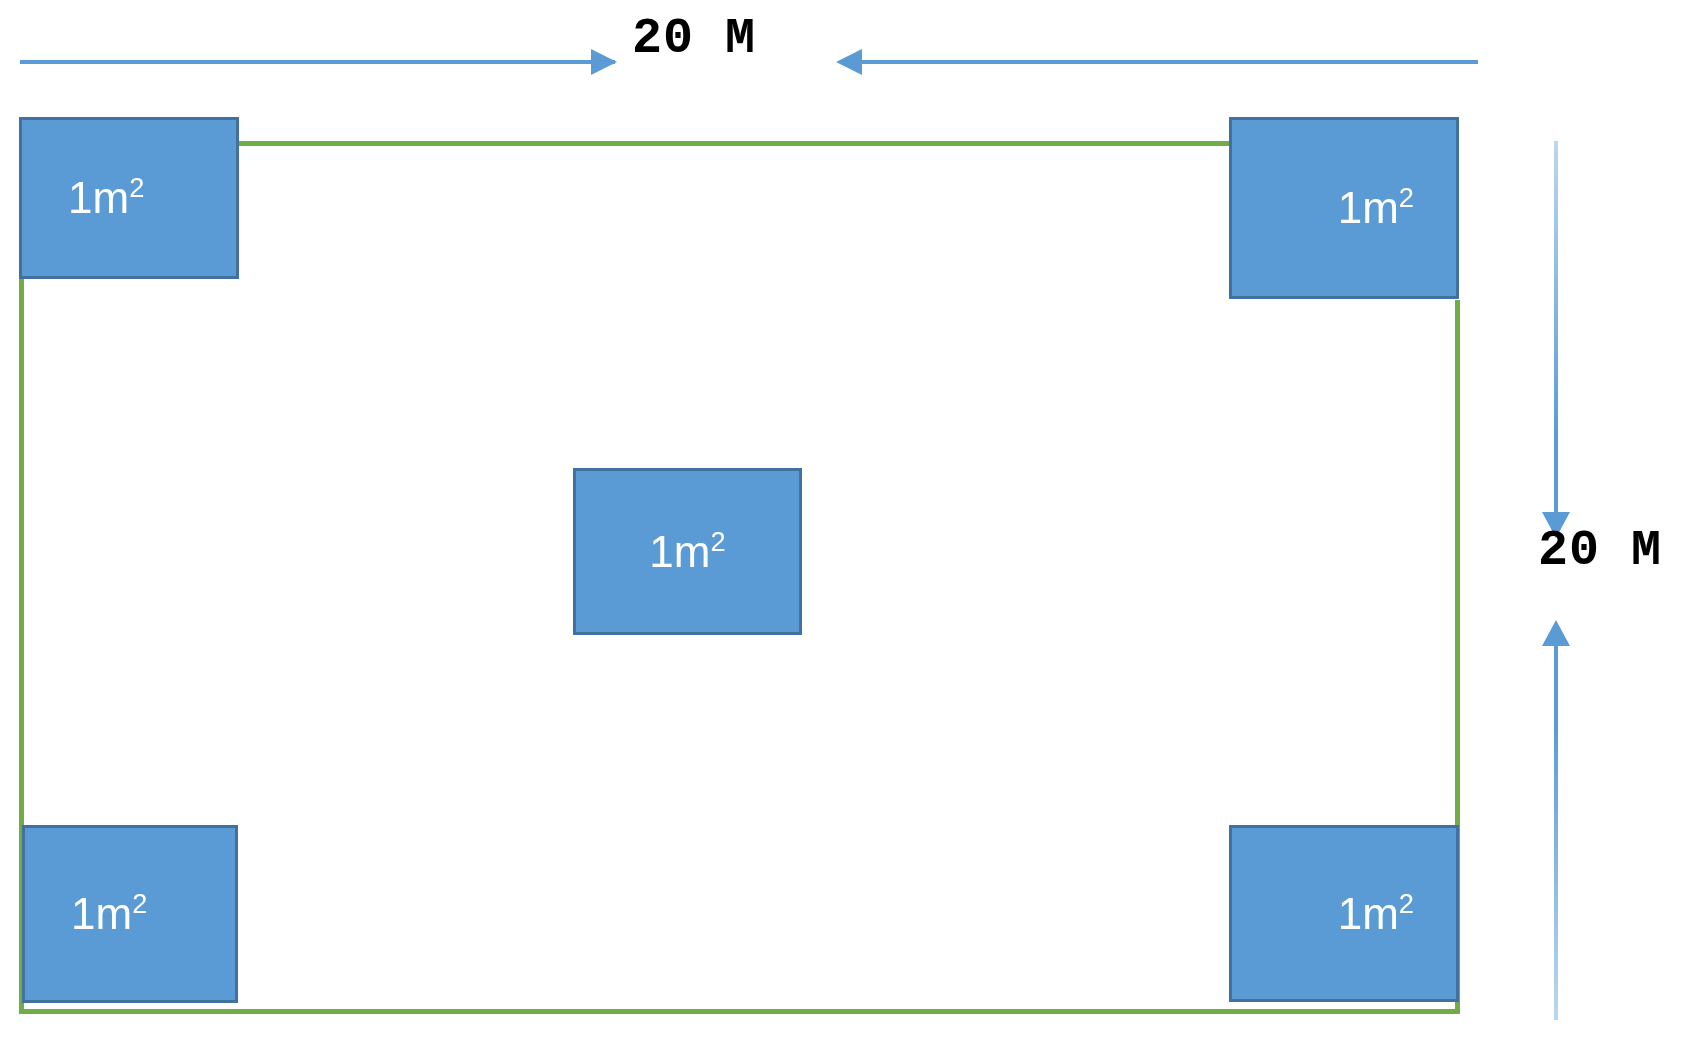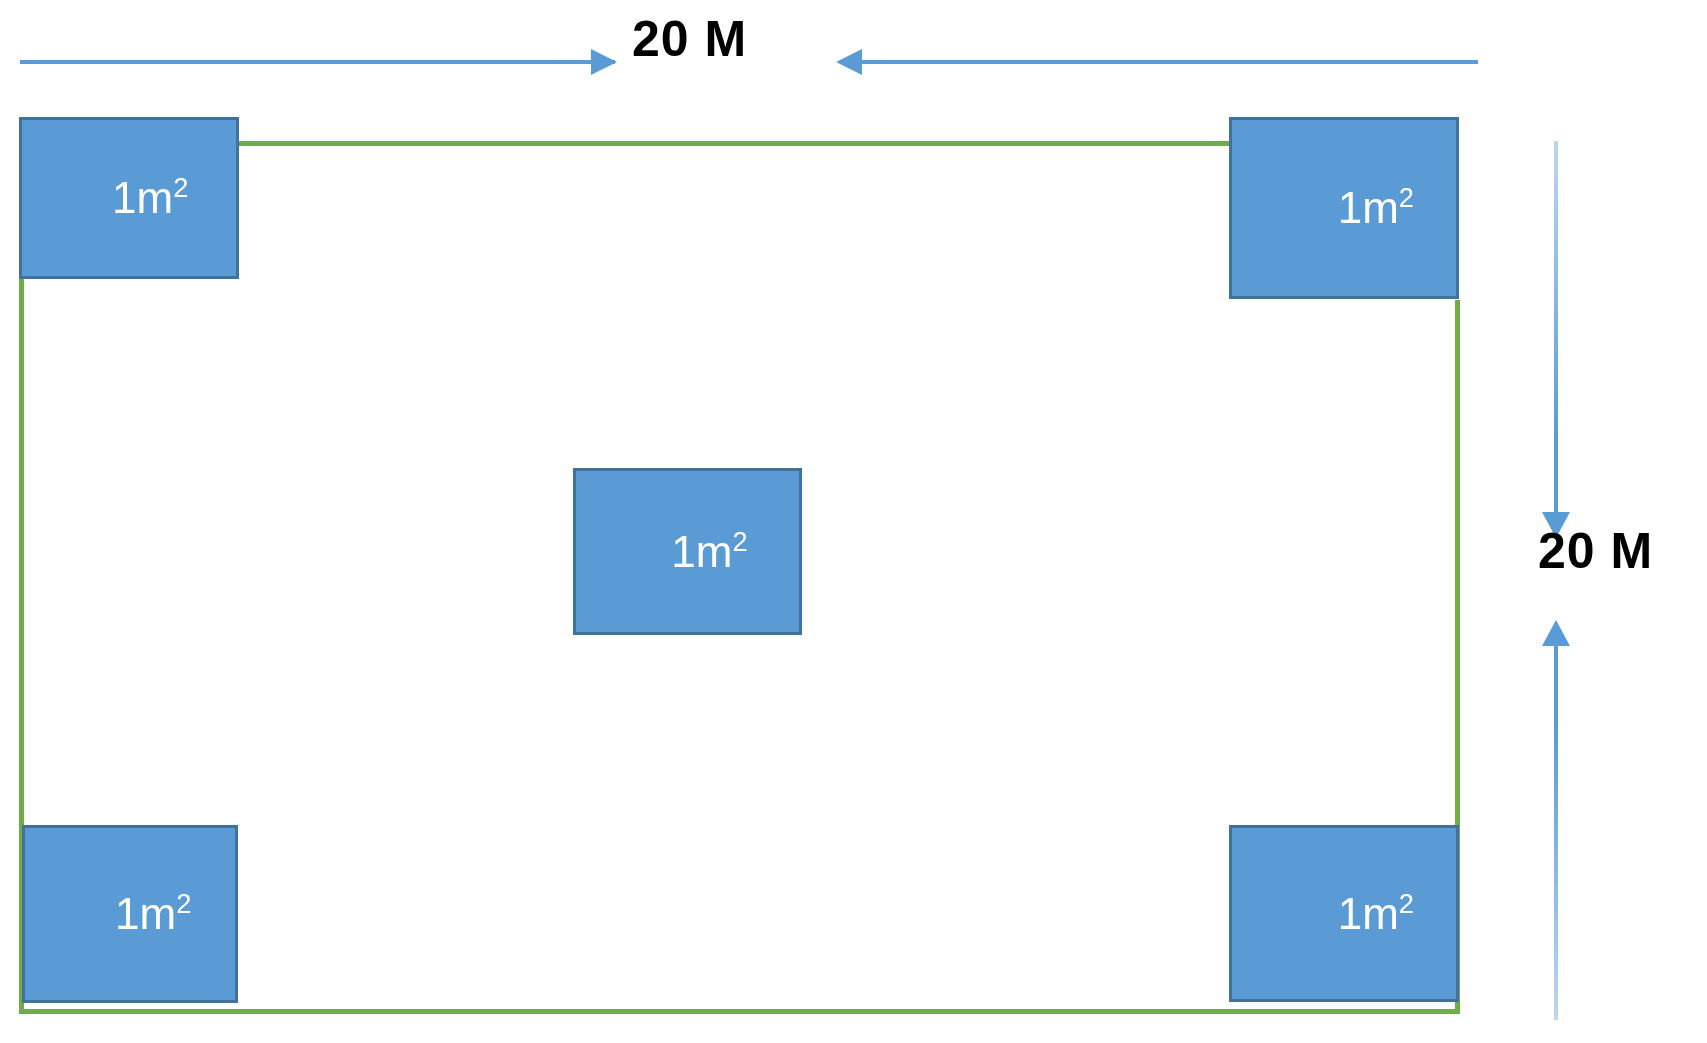--- a/index.html
+++ b/index.html
@@ -29,21 +29,21 @@
     border: 3px solid #41719C;
     box-sizing: border-box;
     color: #ffffff;
     font-family: "Liberation Sans", sans-serif;
     font-size: 44px;
     line-height: 1;
     display: flex;
     align-items: center;
     justify-content: center;
   }
-  .plot-box .lbl { white-space: nowrap; margin-left: 44px; }
+  .plot-box .lbl { white-space: nowrap; }
   .plot-box .lbl sup {
     font-size: 0.62em;
     vertical-align: super;
     line-height: 0;
   }
   
   .plot-box.align-left  { justify-content: flex-start; padding-left: 46px; }
   .plot-box.align-right { justify-content: flex-end;  padding-right: 42px; }
   .plot-box.align-center{ justify-content: center; }
 
@@ -85,21 +85,21 @@
   }
   .arrow.up {
     border-left: 14px solid transparent;
     border-right: 14px solid transparent;
     border-bottom: 26px solid #5B9BD5;
   }
 
   
   .dim-label {
     position: absolute;
-    font-family: Liberation Sans, sans-serif;
+    font-family: Liberation Mono, monospace;
     font-weight: bold;
     color: #000000;
     white-space: nowrap;
     letter-spacing: 1px;
   }
   #dim-label-top    { left: 632px; top: 10px;  font-size: 50px; }
   #dim-label-right  { left: 1538px; top: 522px; font-size: 50px; }
 </style>
 </head>
 <body>

